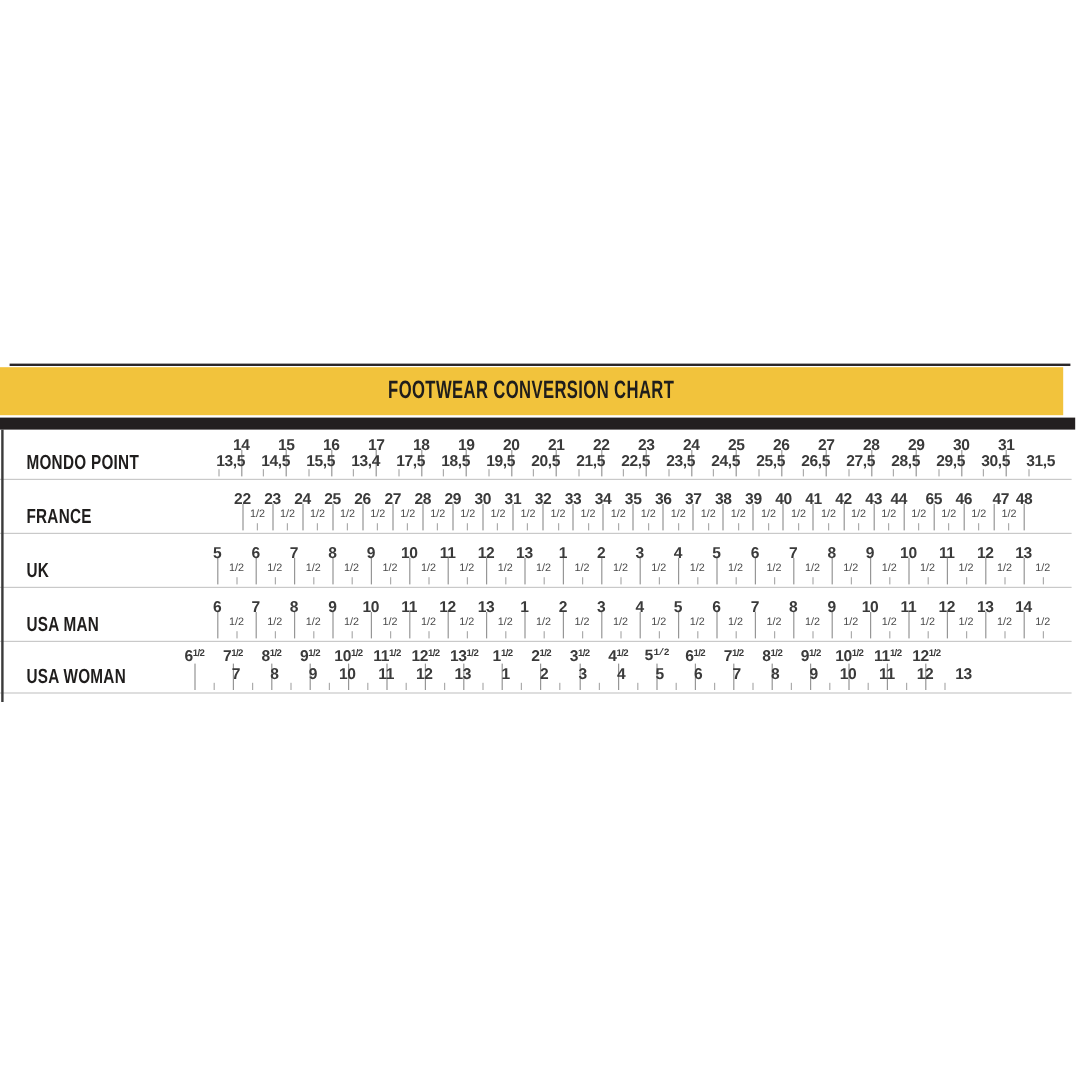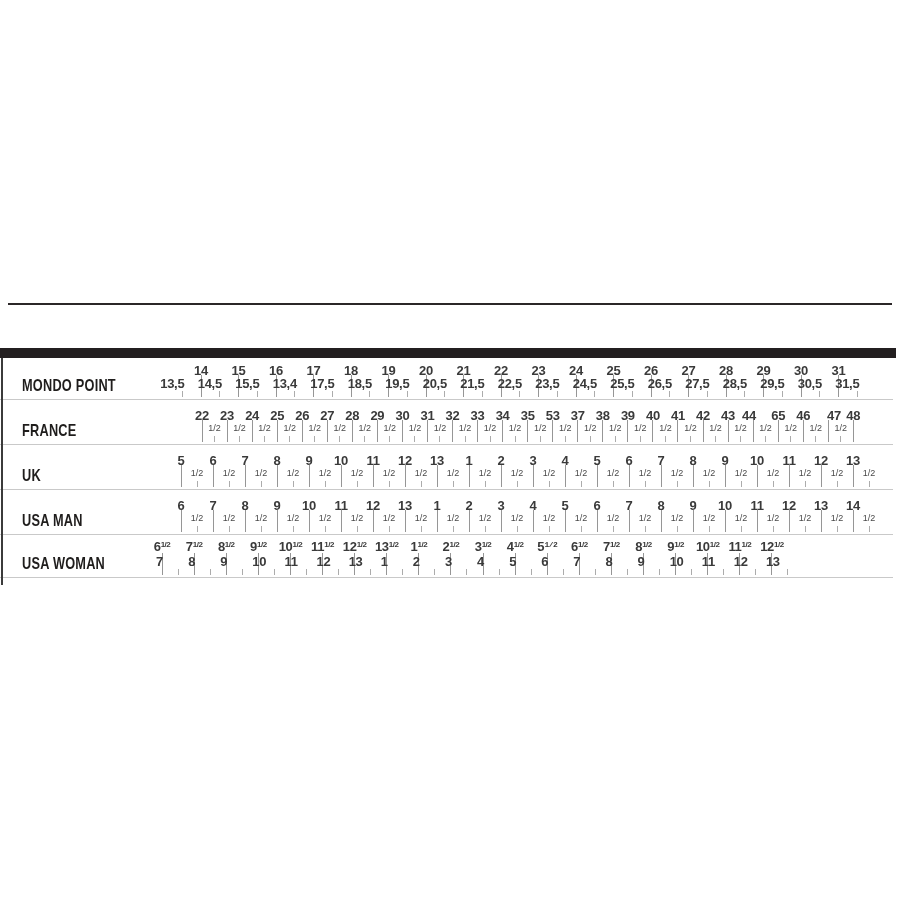--- a/index.html
+++ b/index.html
@@ -10,29 +10,32 @@
   .title{font-size:21px;font-weight:700;color:var(--label,#1F1D1C);transform:scaleX(0.66);transform-origin:center;letter-spacing:0.5px;white-space:nowrap;}
   .black-bar{position:absolute;left:0;top:348px;width:896px;height:10px;background:var(--black,#231F20);}
   .left-rule{position:absolute;left:1px;top:358px;width:2px;height:227px;background:var(--left-rule,#3B3B3B);}
   .rows-area{position:absolute;left:0;top:0;width:899px;height:899px;}
   .row{position:absolute;left:0;width:899px;}
   .row-sep{position:absolute;left:0;bottom:0;width:893px;height:1px;background:var(--sep,#C9C9C9);}
   .row-label{position:absolute;left:22px;bottom:6px;font-size:17px;font-weight:700;line-height:17px;color:var(--label,#1F1D1C);transform:scaleX(0.75);transform-origin:left bottom;white-space:nowrap;letter-spacing:0.3px;}
   .tick-major{position:absolute;bottom:3px;width:1px;height:22px;background:var(--tick,#969696);}
   .tick-minor{position:absolute;bottom:3px;width:1px;height:6px;background:var(--tick2,#ACACAC);}
   .num-major{position:absolute;bottom:23px;width:44px;margin-left:-22px;text-align:center;font-size:13px;line-height:13px;font-weight:700;color:var(--num,#3A3A3A);letter-spacing:-0.3px;white-space:nowrap;}
-  .num-minor{position:absolute;bottom:10px;width:44px;margin-left:-22px;text-align:left;font-size:13px;line-height:13px;font-weight:700;color:var(--num,#3A3A3A);letter-spacing:-0.3px;white-space:nowrap;}
+  .num-minor{position:absolute;bottom:10px;width:44px;margin-left:-22px;text-align:right;font-size:13px;line-height:13px;font-weight:700;color:var(--num,#3A3A3A);letter-spacing:-0.3px;white-space:nowrap;}
   .num-half{position:absolute;bottom:12px;width:44px;margin-left:-22px;text-align:center;font-size:9px;line-height:9px;font-weight:400;color:var(--half,#4A4A4A);white-space:nowrap;}
   .sup{font-size:8px;font-weight:700;position:relative;top:-4px;letter-spacing:-0.5px;}
 </style>
 </head>
 <body>
 
 <div class="page">
   <div class="top-rule"></div>
+  <div class="header-bar">
+    <div class="title">FOOTWEAR CONVERSION CHART</div>
+  </div>
   <div class="black-bar"></div>
   <div class="rows-area">
       <div class="row" style="top: 358px; height: 42px;">
         <div class="row-label">MONDO POINT</div>
         <div class="row-sep"></div>
         <div class="tick-major" style="left: 200.5px;"></div>
         <div class="num-major" style="left: 201px;">14</div>
         <div class="tick-major" style="left: 238px;"></div>
         <div class="num-major" style="left: 238.5px;">15</div>
         <div class="tick-major" style="left: 275.5px;"></div>
@@ -131,21 +134,21 @@
         <div class="num-major" style="left: 427.45px;">31</div>
         <div class="tick-major" style="left: 452px;"></div>
         <div class="num-major" style="left: 452.5px;">32</div>
         <div class="tick-major" style="left: 477.05px;"></div>
         <div class="num-major" style="left: 477.55px;">33</div>
         <div class="tick-major" style="left: 502.1px;"></div>
         <div class="num-major" style="left: 502.6px;">34</div>
         <div class="tick-major" style="left: 527.15px;"></div>
         <div class="num-major" style="left: 527.65px;">35</div>
         <div class="tick-major" style="left: 552.2px;"></div>
-        <div class="num-major" style="left: 552.7px;">53</div>
+        <div class="num-major" style="left: 552.7px;">36</div>
         <div class="tick-major" style="left: 577.25px;"></div>
         <div class="num-major" style="left: 577.75px;">37</div>
         <div class="tick-major" style="left: 602.3px;"></div>
         <div class="num-major" style="left: 602.8px;">38</div>
         <div class="tick-major" style="left: 627.35px;"></div>
         <div class="num-major" style="left: 627.85px;">39</div>
         <div class="tick-major" style="left: 652.4px;"></div>
         <div class="num-major" style="left: 652.9px;">40</div>
         <div class="tick-major" style="left: 677.45px;"></div>
         <div class="num-major" style="left: 677.95px;">41</div>

